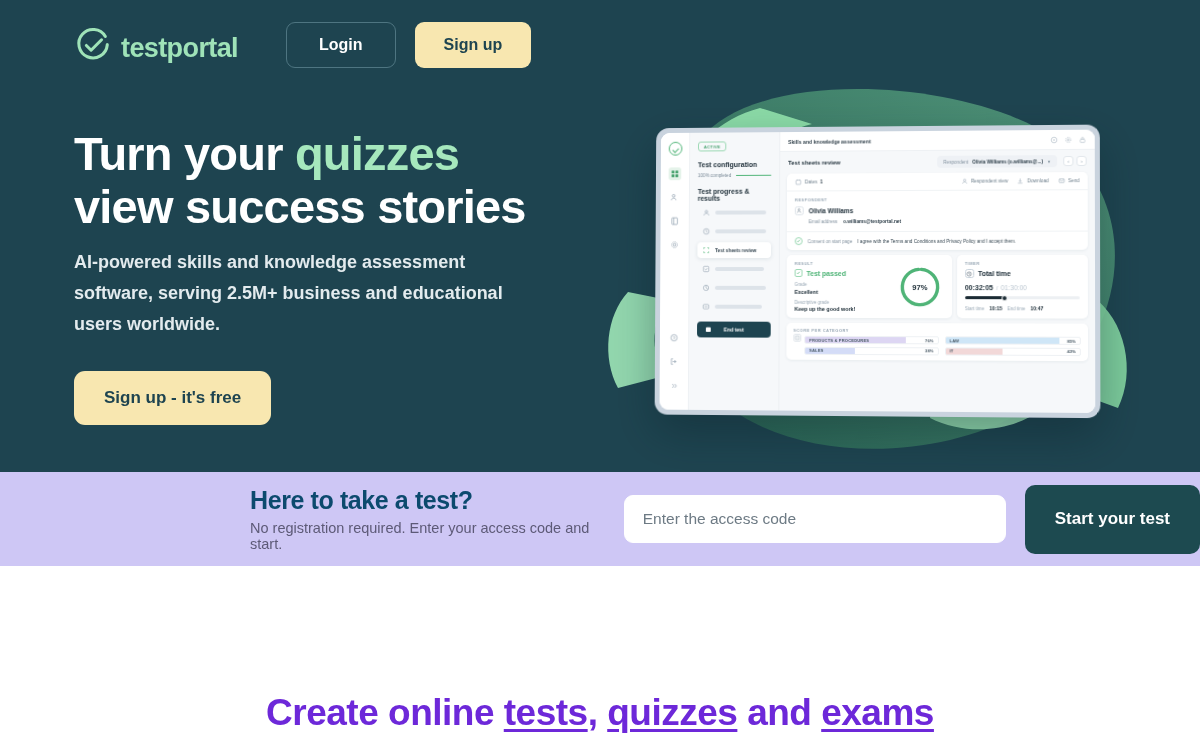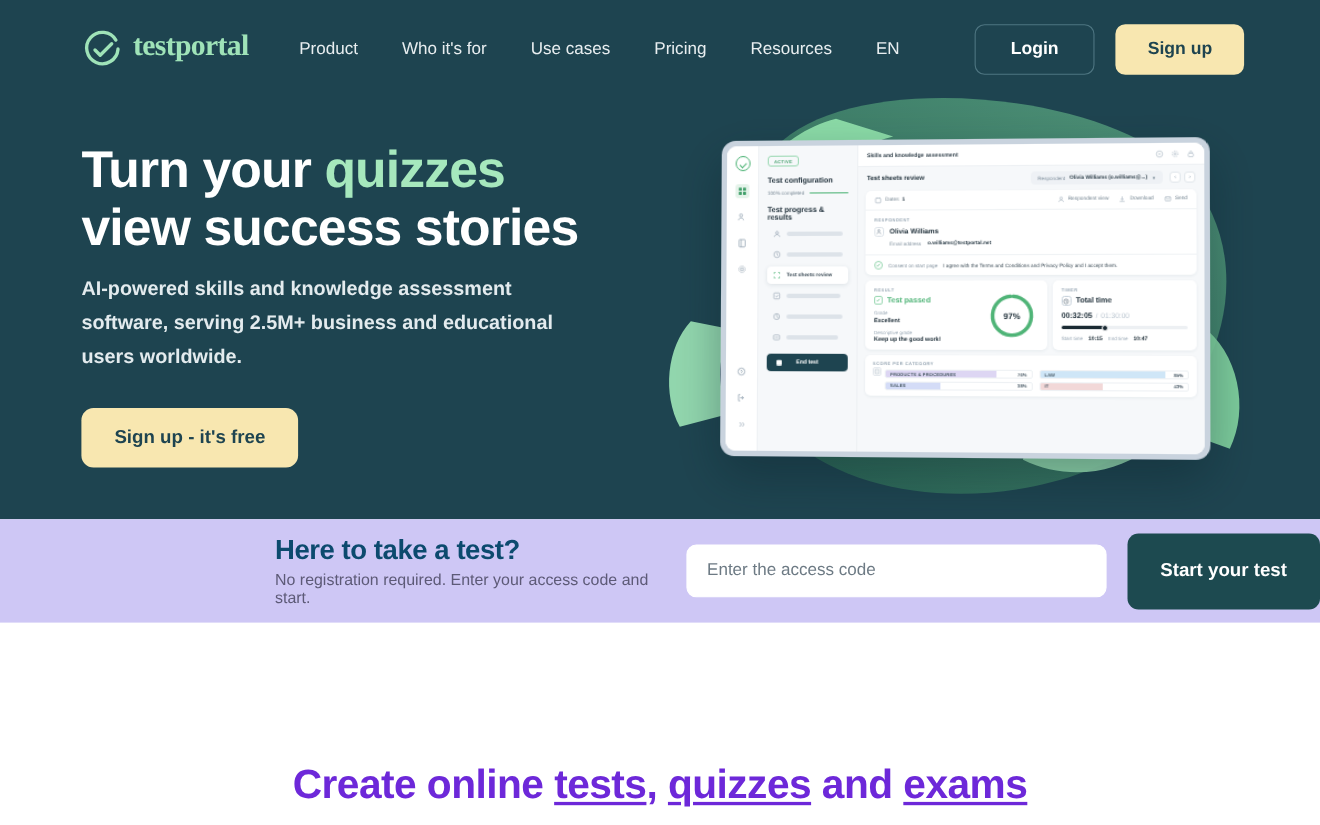--- a/index.html
+++ b/index.html
@@ -18,21 +18,21 @@
     overflow:hidden;
   }
 
   
   .nav {
     position:relative; z-index:5;
     display:flex; align-items:center;
     padding:22px 0 0 74px;
     gap:0;
   }
-  .logo { display:flex; align-items:flex-start; gap:9px;font-family:Liberation Serif, serif; }
+  .logo { display:flex; align-items:flex-end; gap:9px; }
   .logo-mark { width:38px; height:38px; display:block; }
   .logo-text {
     font-size:27px; font-weight:700; color:#9fe3b8;
     letter-spacing:-0.6px;
   }
   .nav-links { display:flex; align-items:center; margin-left:26px; }
   .nav-link {
     color:#e8eef0; font-size:15.5px; padding:10px 20px;
     text-decoration:none; white-space:nowrap; cursor:pointer;
   }
@@ -328,28 +328,20 @@
 
   <div class="nav">
     <a class="logo">
       <svg class="logo-mark" viewBox="0 0 40 40">
         <path d="M33 11 A15 15 0 1 0 35 20 L35 19.5" fill="none" stroke="#9fe3b8" stroke-width="3.2" stroke-linecap="round"></path>
         <path d="M13 20.5 L18 25.5 L29 14.5" fill="none" stroke="#9fe3b8" stroke-width="3.2" stroke-linecap="round" stroke-linejoin="round"></path>
       </svg>
       <span class="logo-text">testportal</span>
     </a>
 
-    <div class="nav-links">
-      <a class="nav-link">Product</a>
-      <a class="nav-link">Who it's for</a>
-      <a class="nav-link">Use cases</a>
-      <a class="nav-link">Pricing</a>
-      <a class="nav-link">Resources</a>
-      <a class="nav-link">EN</a>
-    </div>
 
     <div class="nav-actions">
       <button class="btn-login">Login</button>
       <button class="btn-signup">Sign up</button>
     </div>
   </div>
 
   <div class="hero-copy">
     <h1 class="hero-title">
       <span>Turn your </span><span class="accent">quizzes</span><br>

